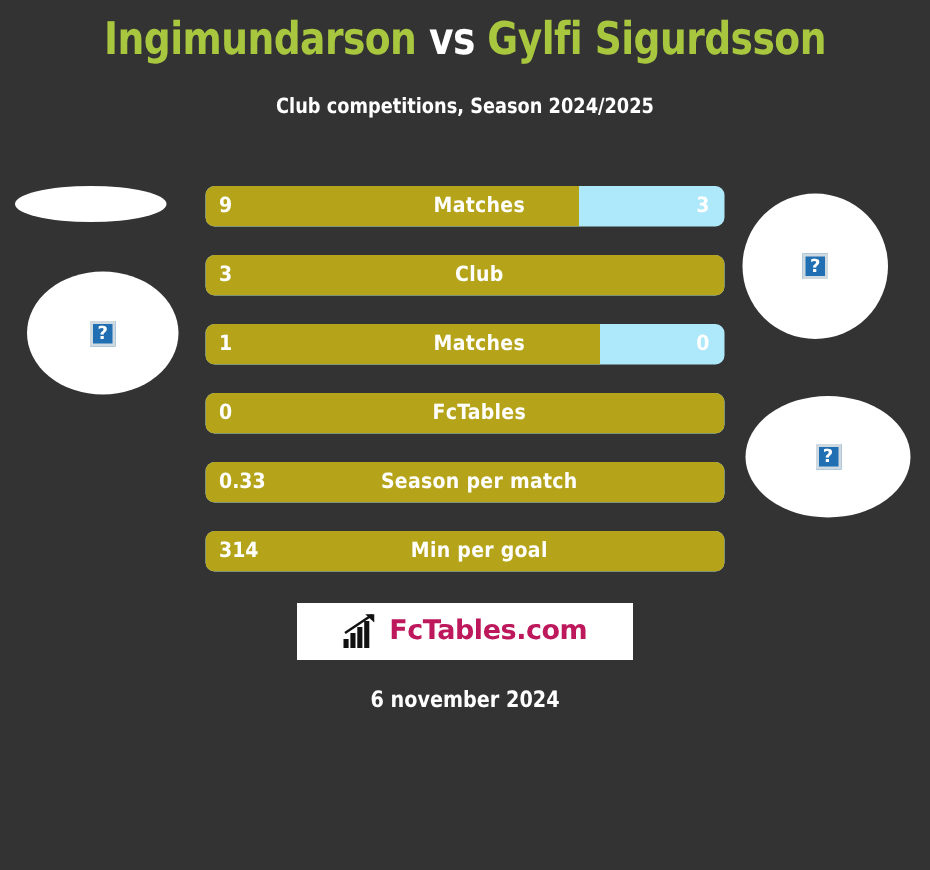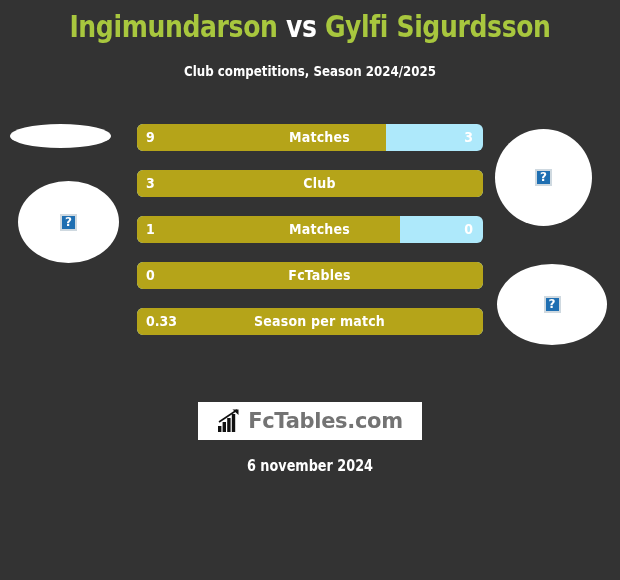--- a/index.html
+++ b/index.html
@@ -166,23 +166,23 @@
     gap: 5px;
   }
   .logo-mark {
     width: 26px;
     height: 24px;
     display: block;
   }
   .logo-text {
     font-family: "DejaVu Sans", sans-serif;
     font-weight: bold;
-    font-size: 21px;
+    font-size: 18px;
     line-height: 24px;
-    color: #737373;
+    color: #be185d;
     letter-spacing: -0.3px;
   }
 
   
   .date {
     position: absolute;
     left: 0;
     top: 456px;
     width: 620px;
     text-align: center;
@@ -249,20 +249,25 @@
       </div>
       <div class="bar-row full" style="background: rgb(174, 233, 251);">
         <div class="bar-left" style="width: 100%; background: rgb(181, 164, 25);"></div>
         <div class="bar-val-left">0</div>
         <div class="bar-label">FcTables</div>
       </div>
       <div class="bar-row full" style="background: rgb(174, 233, 251); padding-left: 48px;">
         <div class="bar-left" style="width: 100%; background: rgb(181, 164, 25);"></div>
         <div class="bar-val-left">0.33</div>
         <div class="bar-label">Season per match</div>
+      </div>
+      <div class="bar-row full" style="background: rgb(174, 233, 251);">
+        <div class="bar-left" style="width: 100%; background: rgb(181, 164, 25);"></div>
+        <div class="bar-val-left">314</div>
+        <div class="bar-label">Min per goal</div>
       </div>
     </div>
 
   <div class="logo-box">
     <svg class="logo-mark" viewBox="0 0 26 24">
       <rect x="1" y="17" width="3.4" height="6" fill="#111111"></rect>
       <rect x="5.6" y="13" width="3.4" height="10" fill="#111111"></rect>
       <rect x="10.2" y="9" width="3.4" height="14" fill="#111111"></rect>
       <rect x="14.8" y="5" width="3.4" height="18" fill="#111111"></rect>
       <path d="M2 13 L20 1" stroke="#111111" stroke-width="1.6" fill="none"></path>

